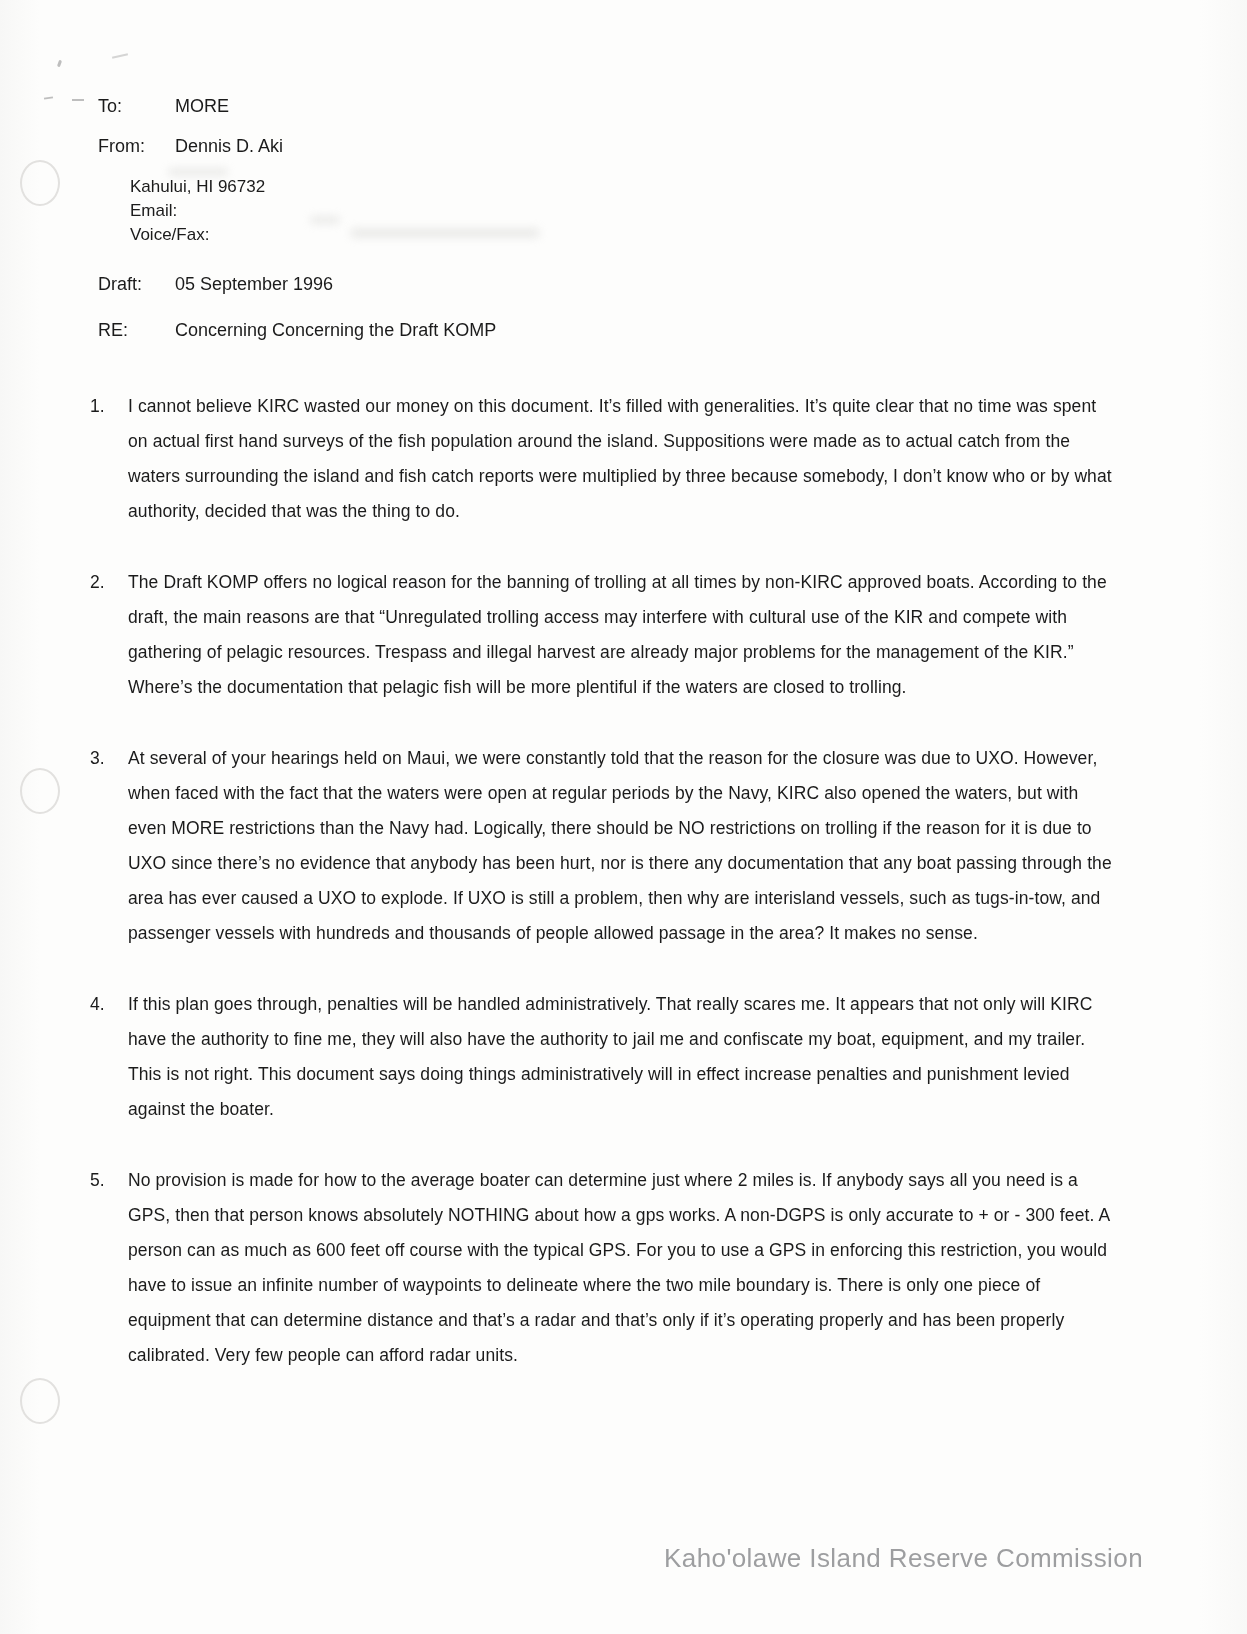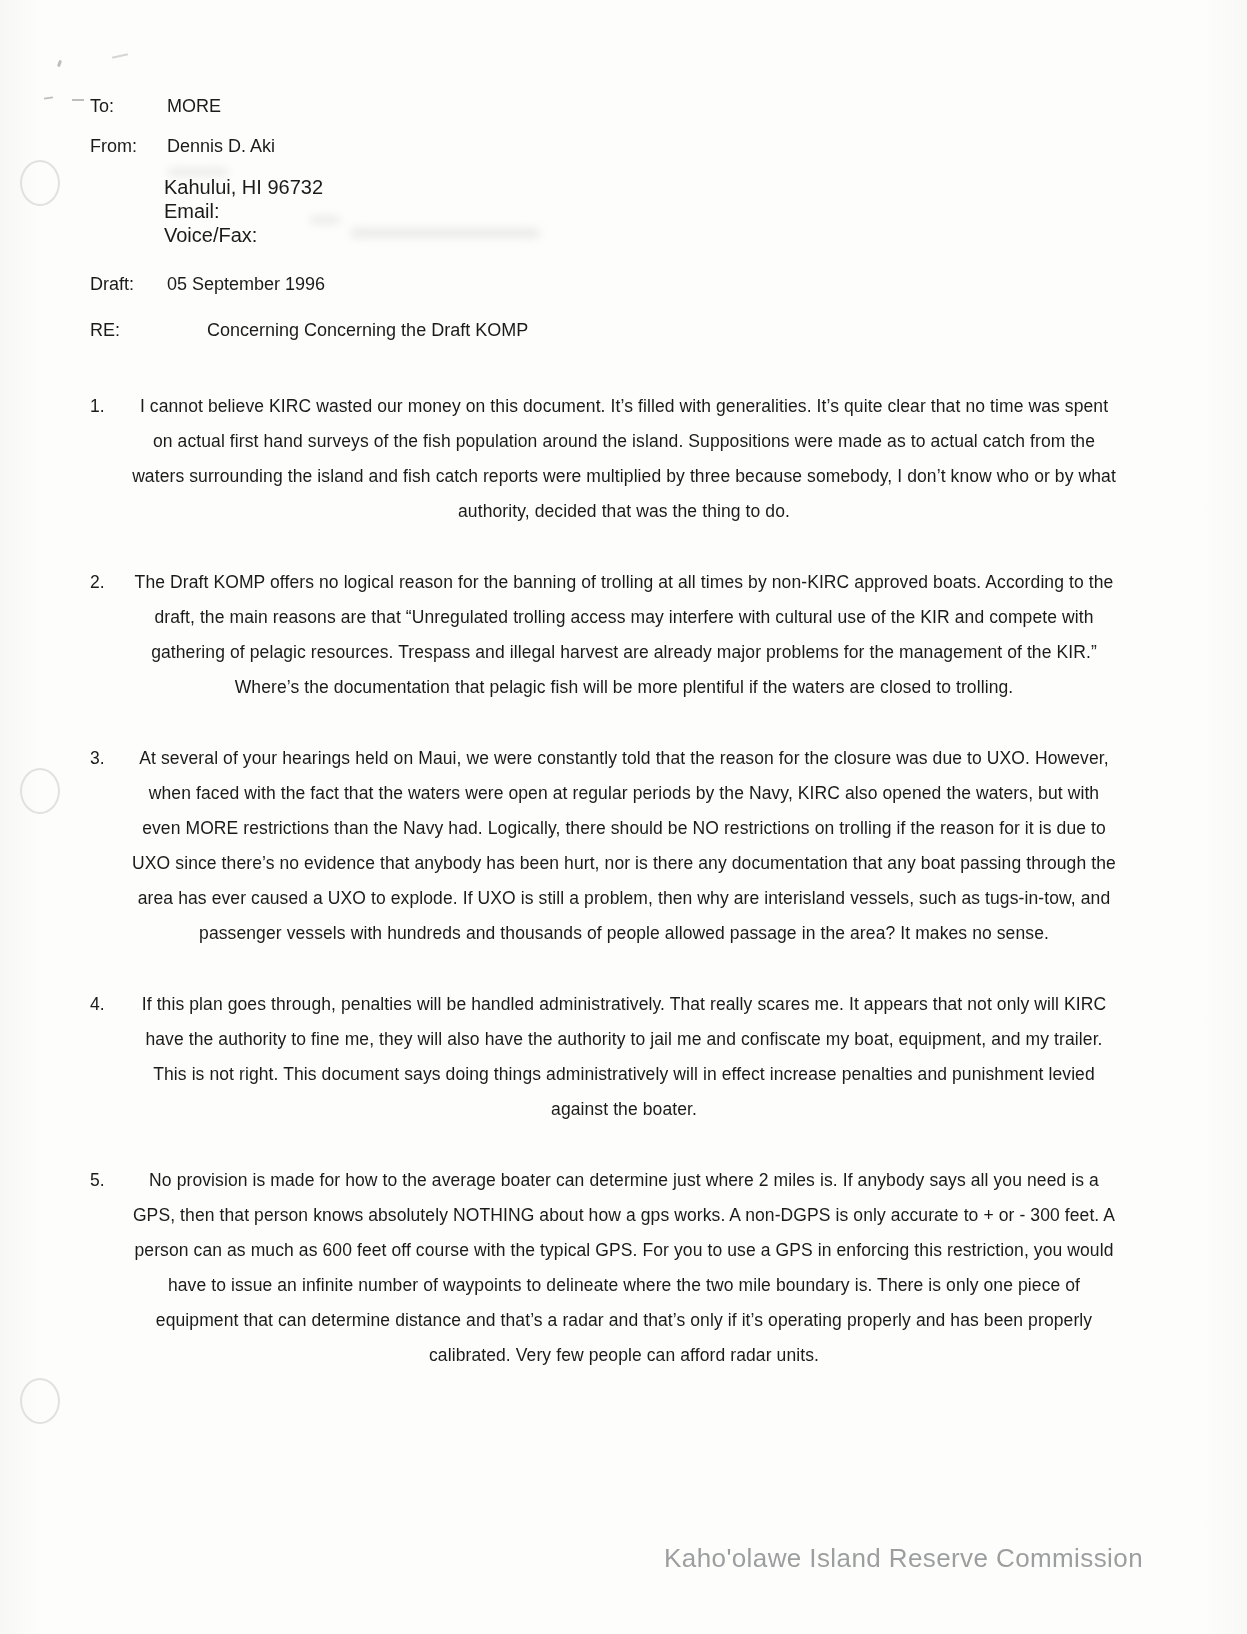--- a/index.html
+++ b/index.html
@@ -7,30 +7,30 @@
     width:1247px;height:1634px;
     background:#fbfbfa;
     font-family:"Liberation Sans","DejaVu Sans",sans-serif;
     color:#1b1b1b;
     position:relative;
     overflow:hidden;
   }
   .page{position:absolute;inset:0;background:linear-gradient(90deg,#f7f7f6 0,#fdfdfc 40px,#fdfdfc 1200px,#f8f8f7 1247px);}
   .doc{position:absolute;left:90px;top:95px;width:1030px;}
   .hrow{display:flex;font-size:18px;line-height:22px;margin-bottom:18px;}
-  .hlabel{width:77px;flex:0 0 77px;}
+  .hlabel{width:77px;flex:0 0 77px;margin-left:8px;}
   .hvalue{flex:1;}
-  .addr-block{margin-left:74px;margin-top:8px;margin-bottom:26px;font-size:20px;line-height:24px;}
+  .addr-block{margin-left:40px;margin-top:8px;margin-bottom:26px;font-size:17px;line-height:24px;}
   .addr-line{display:block;}
   .date-row{margin-top:22px;}
-  .re-row{margin-top:24px;margin-bottom:0;gap:40px;}
+  .re-row{margin-top:24px;margin-bottom:0;}
   .items{margin-top:48px;}
   .item{display:flex;font-size:17.5px;line-height:35px;margin-bottom:36px;}
   .num{width:38px;flex:0 0 38px;}
-  .itext{flex:1;letter-spacing:.1px;text-align:center;}
+  .itext{flex:1;letter-spacing:.1px;}
   .footer{
     position:absolute;right:104px;bottom:60px;
     font-size:26px;font-weight:400;color:#9d9ea0;letter-spacing:.4px;
   }
   
   .punch{position:absolute;width:36px;height:42px;border-radius:50%;border:2px solid #e2e1df;left:20px;background:transparent;}
   .punch.p1{top:160px;}
   .punch.p2{top:768px;}
   .punch.p3{top:1378px;}
   

